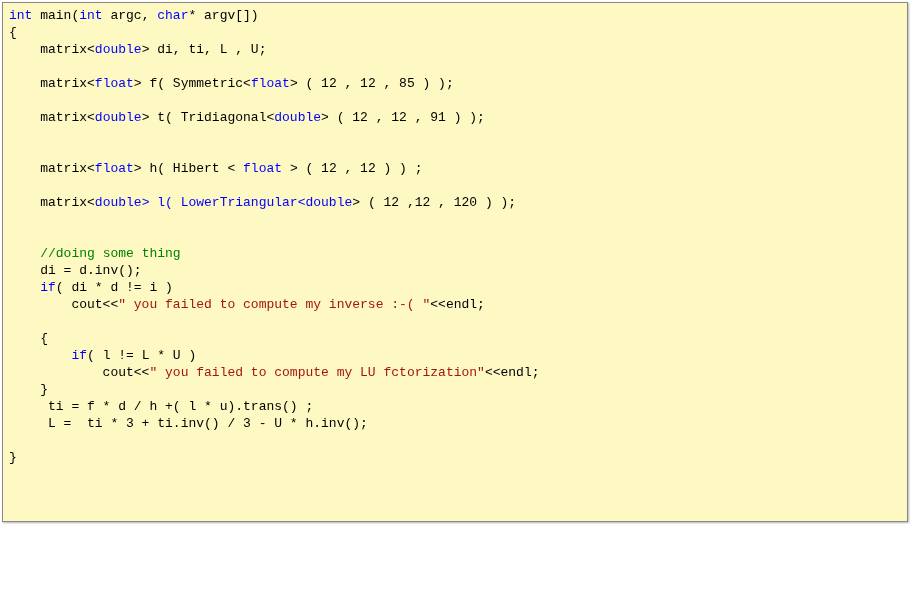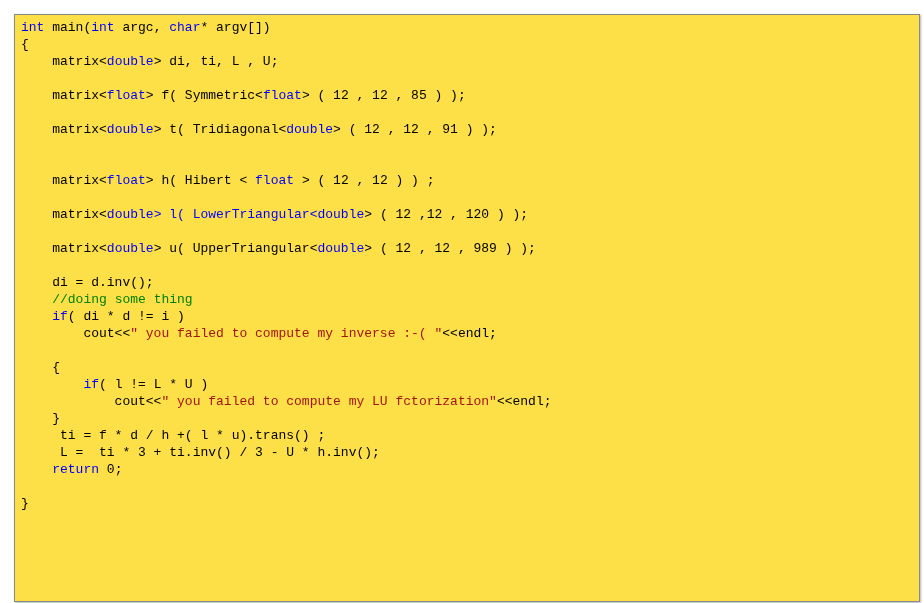--- a/index.html
+++ b/index.html
@@ -6,25 +6,25 @@
     margin: 0;
     padding: 0;
     background: #fff;
     font-family: "Courier New", Courier, monospace;
     font-size: 13px;
     line-height: 17px;
   }
   .code-box {
     border: 1px solid #888;
     box-shadow: 1px 1px 2px rgba(0,0,0,0.3);
-    margin: 14px;
+    margin: 2px;
     padding: 4px 6px 6px 6px;
-    background: #fde047;
+    background: #fef9c3;
     width: 906px;
-    height: 588px;
+    height: 520px;
     overflow: hidden;
     box-sizing: border-box;
   }
   .line { white-space: pre; }
   .kw { color: #0000ff; }    
   .cm { color: #008000; }    
   .str { color: #a31515; }    
 </style>
 </head>
 <body>
@@ -36,29 +36,27 @@
 <div class="line">&nbsp;</div>
 <div class="line"><span>    matrix&lt;</span><span class="kw">float</span><span>&gt; f( Symmetric&lt;</span><span class="kw">float</span><span>&gt; ( 12 , 12 , 85 ) );</span></div>
 <div class="line">&nbsp;</div>
 <div class="line"><span>    matrix&lt;</span><span class="kw">double</span><span>&gt; t( Tridiagonal&lt;</span><span class="kw">double</span><span>&gt; ( 12 , 12 , 91 ) );</span></div>
 <div class="line">&nbsp;</div>
 <div class="line">&nbsp;</div>
 <div class="line"><span>    matrix&lt;</span><span class="kw">float</span><span>&gt; h( Hibert &lt; </span><span class="kw">float</span><span> &gt; ( 12 , 12 ) ) ;</span></div>
 <div class="line">&nbsp;</div>
 <div class="line"><span>    matrix&lt;</span><span class="kw">double</span><span class="kw">&gt; l( LowerTriangular&lt;</span><span class="kw">double</span><span>&gt; ( 12 ,12 , 120 ) );</span></div>
 <div class="line">&nbsp;</div>
-<div class="line"><span>    matrix&lt;</span><span class="kw">double</span><span>&gt; u( UpperTriangular&lt;</span><span class="kw">double</span><span>&gt; ( 12 , 12 , 989 ) );</span></div>
 <div class="line">&nbsp;</div>
+<div class="line"><span>    </span><span class="cm">//doing some thing</span></div>
 <div class="line">    di = d.inv();</div>
-<div class="line"><span>    </span><span class="cm">//doing some thing</span></div>
 <div class="line"><span>    </span><span class="kw">if</span><span>( di * d != i )</span></div>
 <div class="line"><span>        cout&lt;&lt;</span><span class="str">" you failed to compute my inverse :-( "</span><span>&lt;&lt;endl;</span></div>
 <div class="line">&nbsp;</div>
 <div class="line">    {</div>
 <div class="line"><span>        </span><span class="kw">if</span><span>( l != L * U )</span></div>
 <div class="line"><span>            cout&lt;&lt;</span><span class="str">" you failed to compute my LU fctorization"</span><span>&lt;&lt;endl;</span></div>
 <div class="line">    }</div>
 <div class="line">     ti = f * d / h +( l * u).trans() ;</div>
 <div class="line">     L =  ti * 3 + ti.inv() / 3 - U * h.inv();</div>
-<div class="line"><span>    </span><span class="kw">return</span><span> 0;</span></div>
 <div class="line">&nbsp;</div>
 <div class="line">}</div>
 </div>
 
 </body></html>

